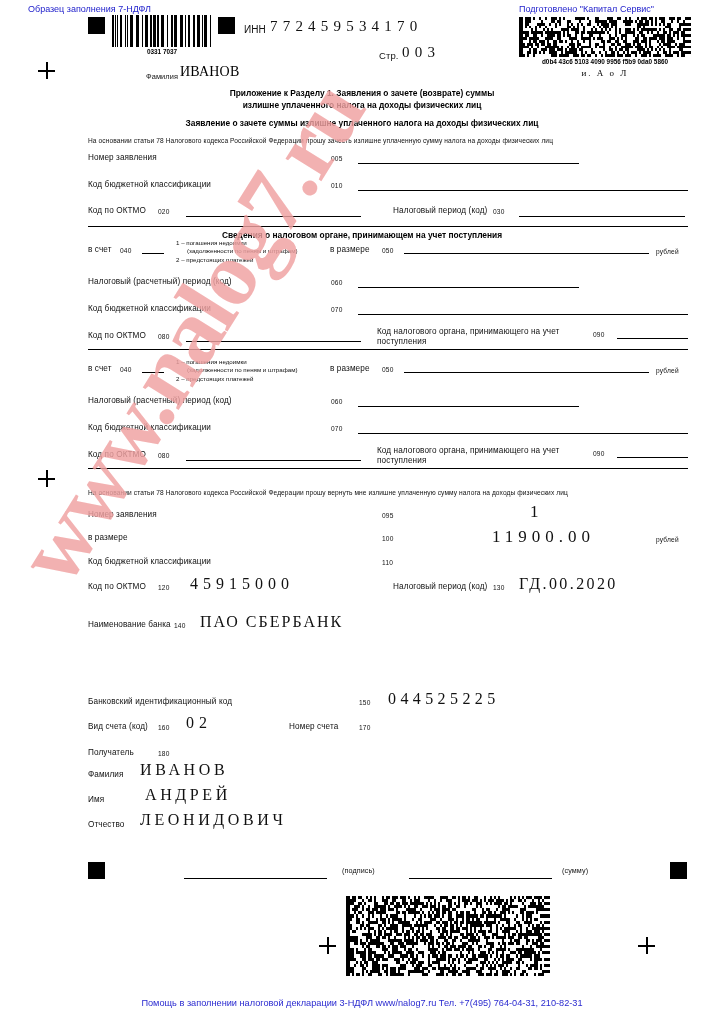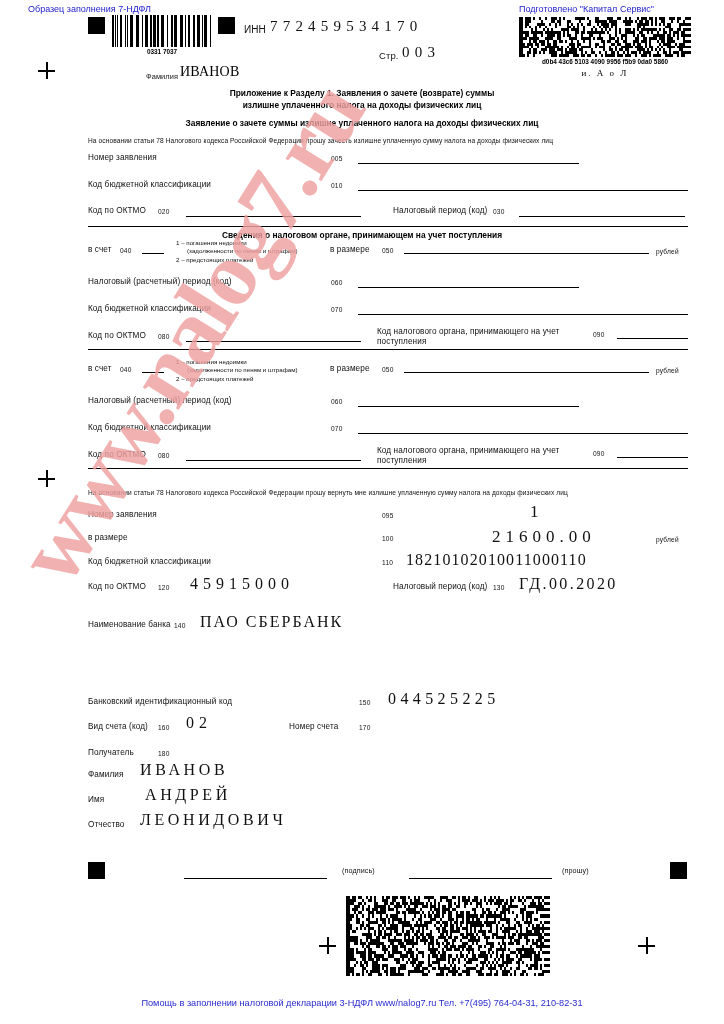--- a/index.html
+++ b/index.html
@@ -1695,26 +1695,25 @@
   <div class="abs hr-thick" style="left:88px; top:468px; width:600px;"></div>
 
   <div class="abs lbl" style="left:88px; top:489px; font-size:6.6px;">На основании статьи 78 Налогового кодекса Российской Федерации прошу вернуть мне излишне уплаченную сумму налога на доходы физических лиц</div>
 
   <div class="abs lbl" style="left:88px; top:510px;">Номер заявления</div>
   <div class="abs code" style="left:382px; top:512px;">095</div>
   <div class="abs val" style="left:530px; top:502px; font-size:17px;">1</div>
 
   <div class="abs lbl" style="left:88px; top:533px;">в размере</div>
   <div class="abs code" style="left:382px; top:535px;">100</div>
-  <div class="abs val" style="left:492px; top:527px; font-size:17px; letter-spacing:5px;">21600.00</div>
+  <div class="abs val" style="left:492px; top:527px; font-size:17px; letter-spacing:5px;">11900.00</div>
   <div class="abs code" style="left:656px; top:536px;">рублей</div>
 
   <div class="abs lbl" style="left:88px; top:557px;">Код бюджетной классификации</div>
   <div class="abs code" style="left:382px; top:559px;">110</div>
-  <div class="abs val" style="left:406px; top:551px; font-size:16px; letter-spacing:1.1px;">18210102010011000110</div>
 
   <div class="abs lbl" style="left:88px; top:582px;">Код по ОКТМО</div>
   <div class="abs code" style="left:158px; top:584px;">120</div>
   <div class="abs val" style="left:190px; top:575px; font-size:16px; letter-spacing:5px;">45915000</div>
 
   <div class="abs lbl" style="left:393px; top:582px;">Налоговый период (код)</div>
   <div class="abs code" style="left:493px; top:584px;">130</div>
   <div class="abs val" style="left:519px; top:575px; font-size:16px; letter-spacing:2.4px;">ГД.00.2020</div>
 
 
@@ -1746,21 +1745,21 @@
   <div class="abs val" style="left:140px; top:811px; font-size:16px; letter-spacing:3.6px;">ЛЕОНИДОВИЧ</div>
 
 
   <div class="abs sq" style="left:88px; top:862px; width:17px; height:17px;"></div>
   <div class="abs sq" style="left:670px; top:862px; width:17px; height:17px;"></div>
 
   <div class="abs rule" style="left:184px; top:878px; width:143px;"></div>
   <div class="abs lbl" style="left:342px; top:866px; font-size:7.2px;">(подпись)</div>
 
   <div class="abs rule" style="left:409px; top:878px; width:143px;"></div>
-  <div class="abs lbl" style="left:562px; top:866px; font-size:7.2px;">(прошу)</div>
+  <div class="abs lbl" style="left:562px; top:866px; font-size:7.2px;">(сумму)</div>
 
   <div class="abs" style="left:346px; top:896px; width:204px; height:80px;">
     <div class="bars" id="bc-bottom">
         <i style="width:2px;display:flex;flex-direction:column">
           <b style="flex:1;background:#000"></b>
           <b style="flex:1;background:#000"></b>
           <b style="flex:1;background:#000"></b>
           <b style="flex:1;background:#000"></b>
           <b style="flex:1;background:#000"></b>
           <b style="flex:1;background:#000"></b>

